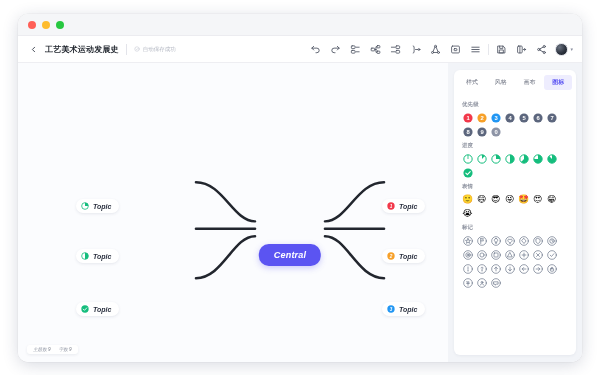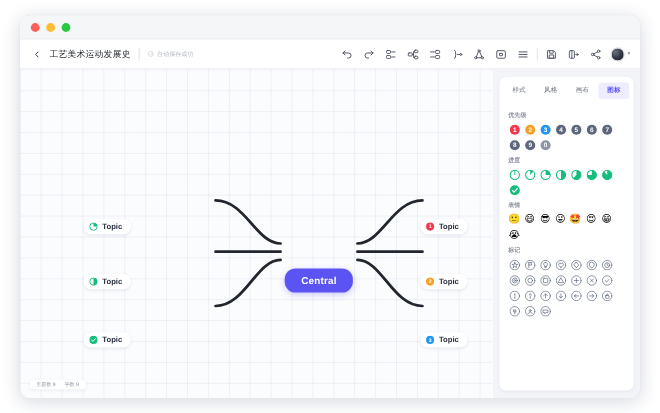--- a/index.html
+++ b/index.html
@@ -45,21 +45,21 @@
     border-bottom: .5px solid #eeeef2;
     gap: 0;
   }
   .tb-back {
     width: 13px; height: 13px;
     display: flex; align-items: center; justify-content: center;
     color: #3a3f4d; font-size: 10px;
     cursor: pointer;
   }
   .doc-title {
-    font-size: 8px; font-weight: 400; color: #21262e;
+    font-size: 8px; font-weight: 700; color: #21262e;
     margin-left: 5px; white-space: nowrap;
     letter-spacing: .2px;
   }
   .tb-divider {
     width: 1px; height: 11px; background: #e3e4ea;
     margin: 0 7px;
   }
   .autosave {
     display: flex; align-items: center; gap: 3px;
     font-size: 5.5px; color: #b3b7c2; white-space: nowrap;
@@ -90,20 +90,21 @@
 
   
   .canvas {
     flex: 1; position: relative;
     background-color: #fbfcfe;
     background-image:
       linear-gradient(to right, rgba(205,212,228,.30) .5px, transparent .5px),
       linear-gradient(to bottom, rgba(205,212,228,.30) .5px, transparent .5px);
     background-size: 19px 19px;
     overflow: hidden;
+    font-style: italic;
   }
   .edges { position: absolute; inset: 0; width: 100%; height: 100%; }
 
   .node {
     position: absolute;
     display: flex; align-items: center; gap: 4px;
     background: #ffffff;
     border-radius: 11px;
     padding: 3px 8px 3px 5px;
     box-shadow: 0 1px 3px rgba(40,50,90,.10);

